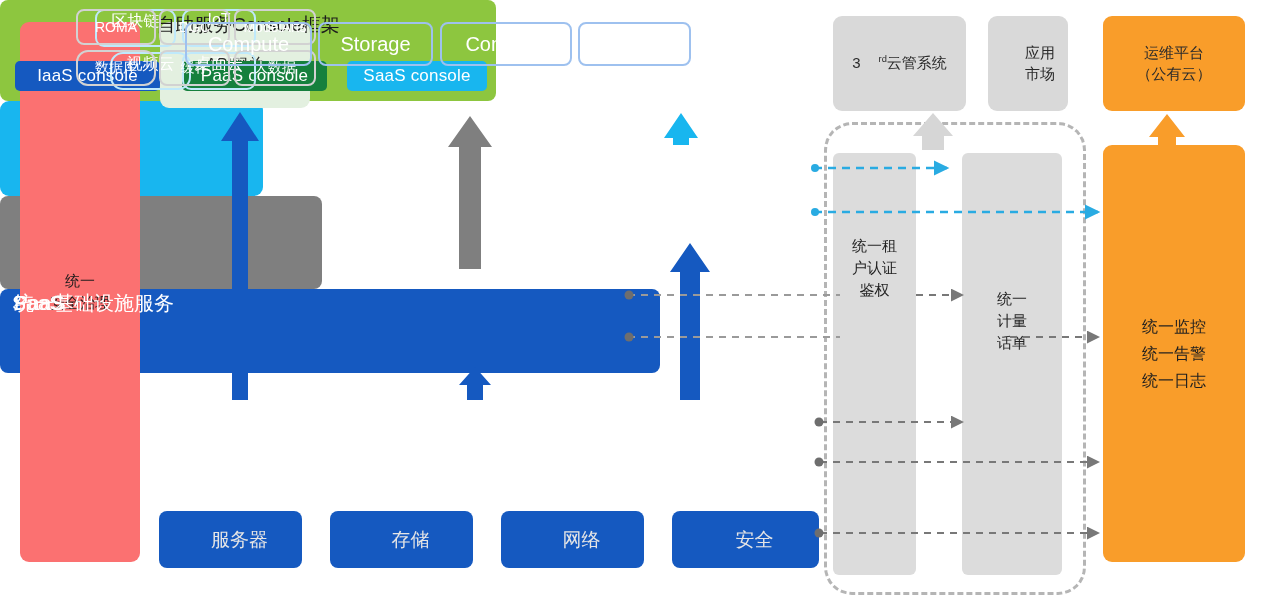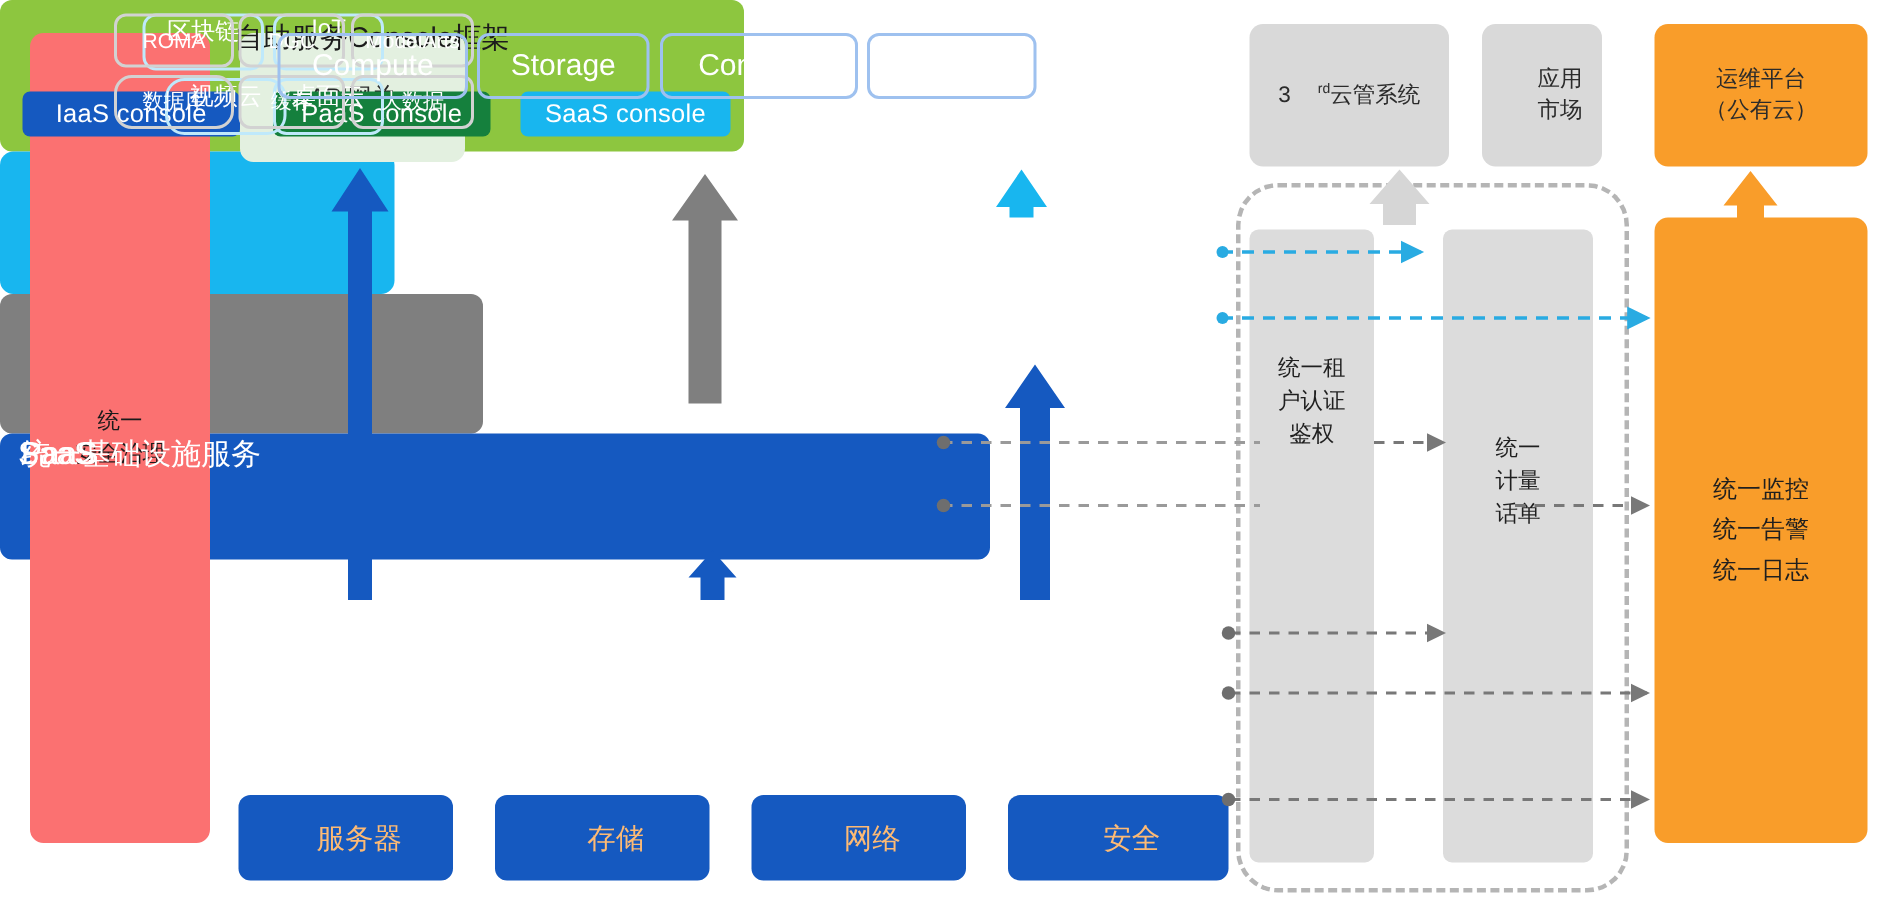--- a/index.html
+++ b/index.html
@@ -109,22 +109,22 @@
     display:flex;align-items:center;justify-content:center;
     color:#ffffff;font-size:20px;
   }
   .it1{left:185px;width:123px;}
   .it2{left:318px;width:111px;}
   .it3{left:440px;width:128px;}
   .it4{left:578px;width:109px;}
 
   
   .hw{
-    background:#1559c0;border-radius:8px;color:#fdba74;font-size:19px;
-    top:530px;height:57px;padding-left:18px;
+    background:#1559c0;border-radius:8px;color:#e5e5e5;font-size:19px;
+    top:511px;height:57px;padding-left:18px;
   }
   .hw1{left:159px;width:143px;}
   .hw2{left:330px;width:143px;}
   .hw3{left:501px;width:143px;}
   .hw4{left:672px;width:147px;}
 
   
   .dashed-zone{
     position:absolute;left:824px;top:122px;width:262px;height:473px;
     border:3px dashed #b5b5b5;border-radius:28px;box-sizing:border-box;

